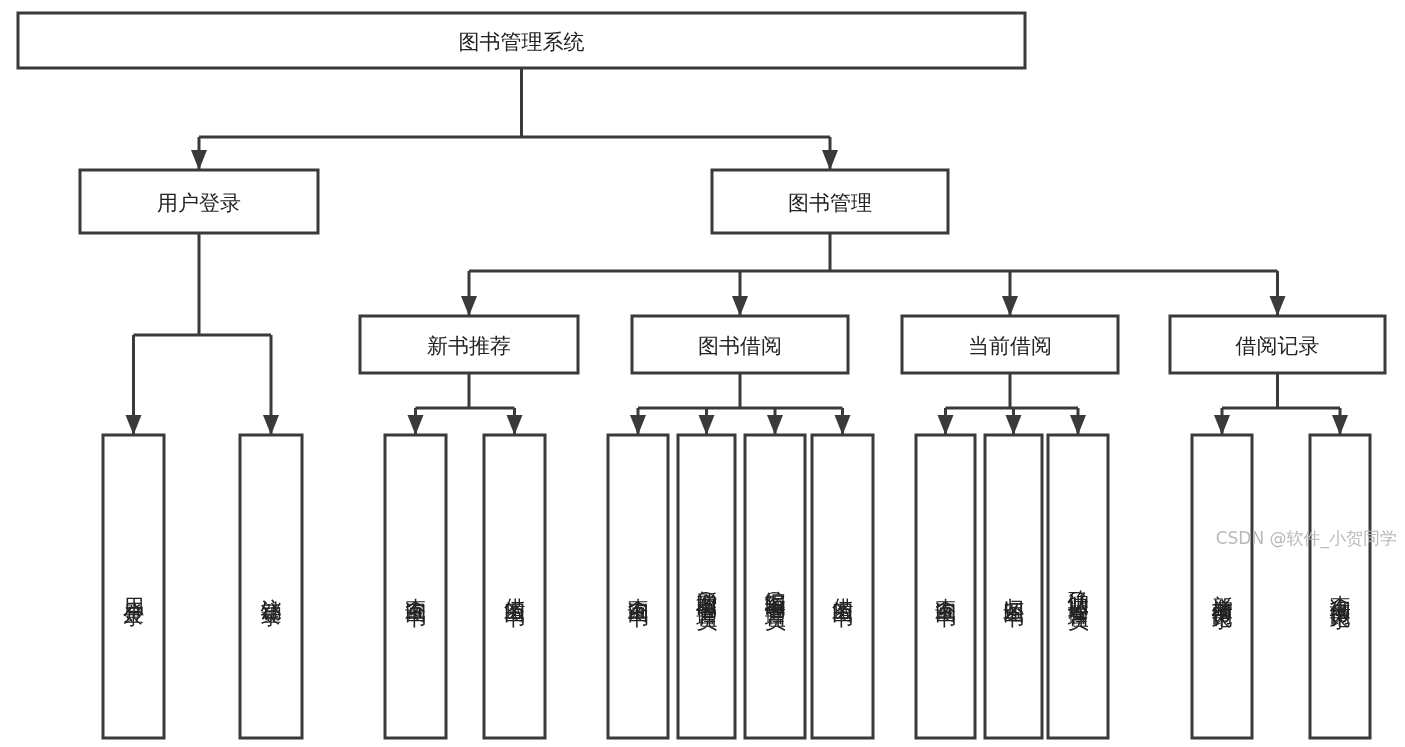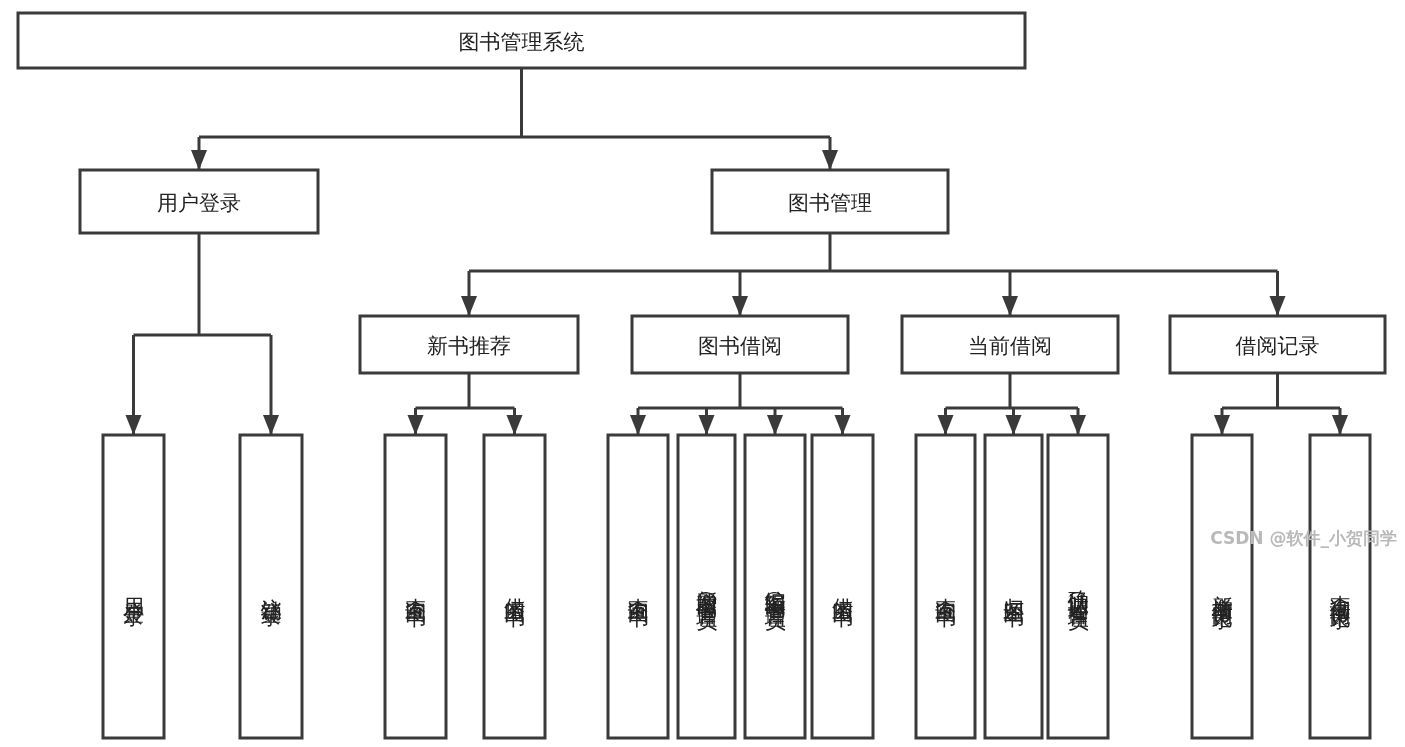--- a/index.html
+++ b/index.html
@@ -51,21 +51,20 @@
   }
   .watermark-text {
     position: absolute;
     right: 8px;
     bottom: 4px;
     font-family: "DejaVu Sans", "Liberation Sans", sans-serif;
     font-size: 17px;
     color: #b9b9b9;
     white-space: nowrap;
     user-select: none;
-    font-weight: bold;
   }
 </style>
 </head>
 <body>
 
 <div id="diagram-root">
   <svg id="tree-svg" viewBox="0 0 1405 747">
     <g id="layer-connectors">
         <line x1="521.5" y1="68" x2="521.5" y2="137" class="connector"></line>
         <line x1="199" y1="137" x2="830" y2="137" class="connector"></line>

